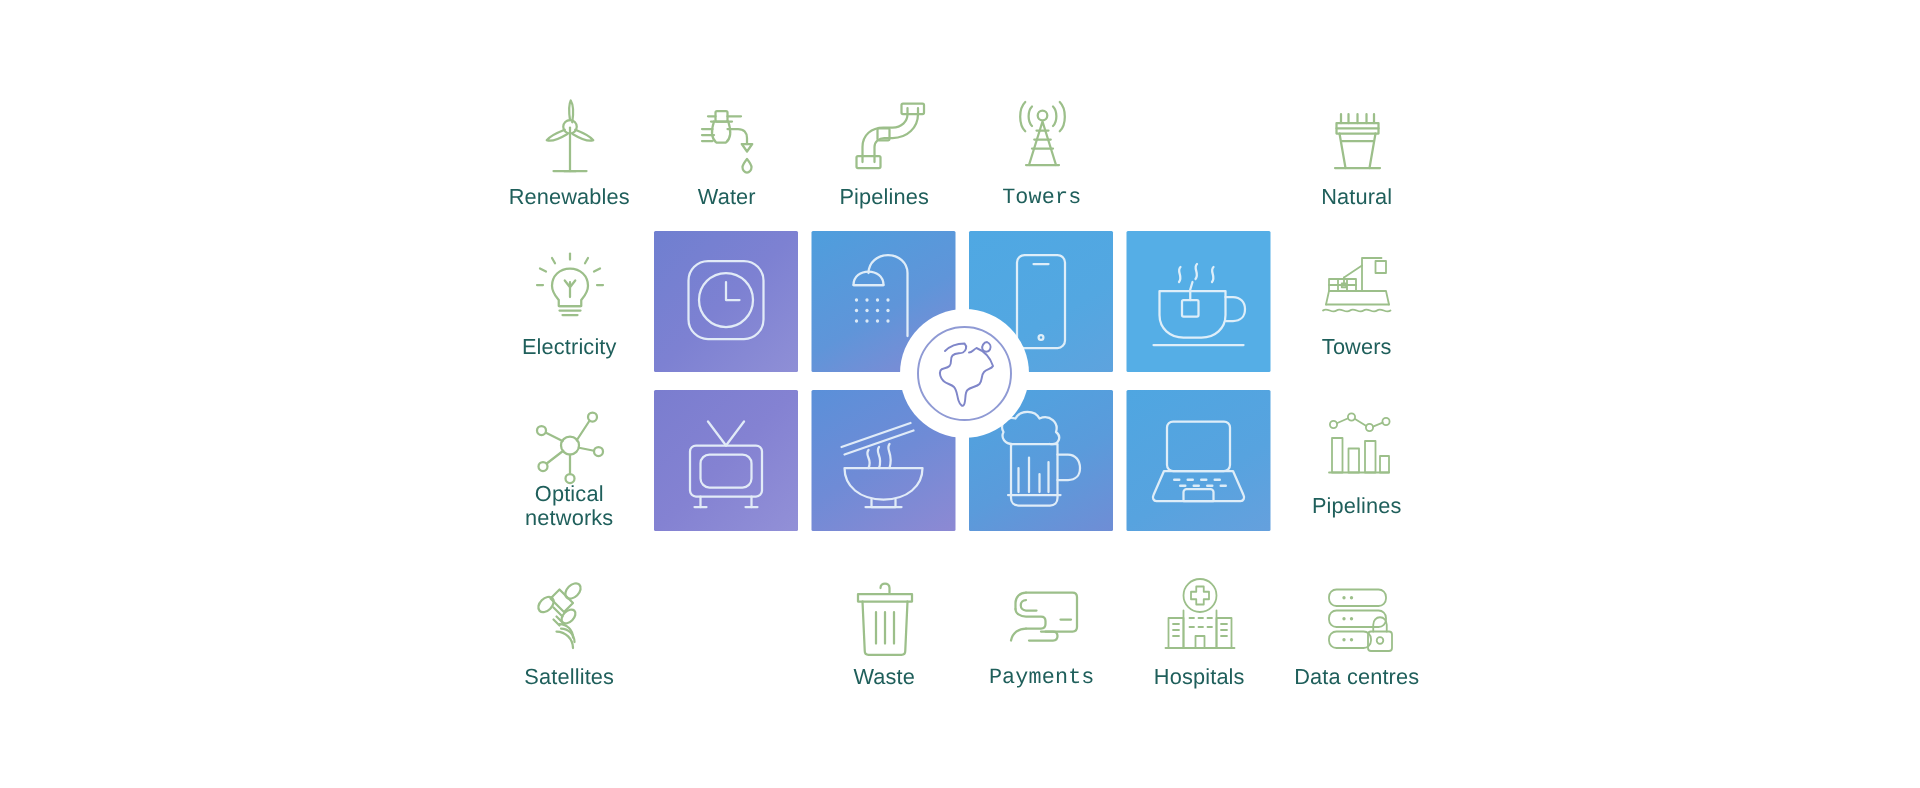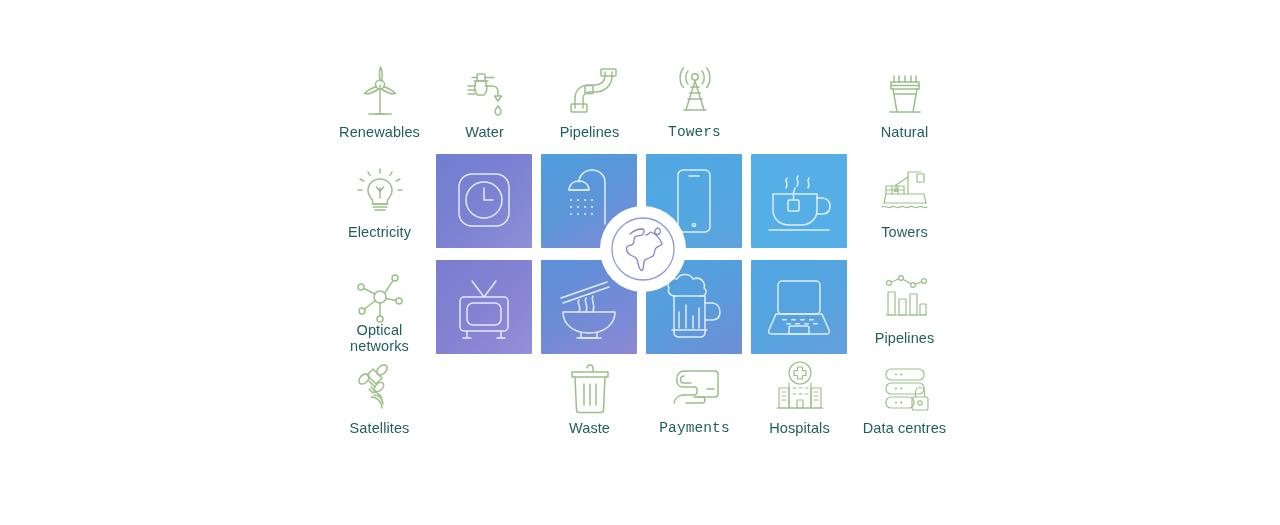--- a/index.html
+++ b/index.html
@@ -30,21 +30,21 @@
     height: 400px;
   }
   .cell {
     position: absolute;
     width: 105px;
     height: 100px;
   }
   .cell.r0 { top: 0px; }
   .cell.r1 { top: 100px; }
   .cell.r2 { top: 206px; }
-  .cell.r3 { top: 296px; }
+  .cell.r3 { top: 320px; }
   .cell.c0 { left: 0px; }
   .cell.c1 { left: 105px; }
   .cell.c2 { left: 210px; }
   .cell.c3 { left: 315px; font-family: Liberation Mono, monospace; }
   .cell.c4 { left: 420px; }
   .cell.c5 { left: 525px; }
 
   
   .icon-wrap {
     position: absolute;

